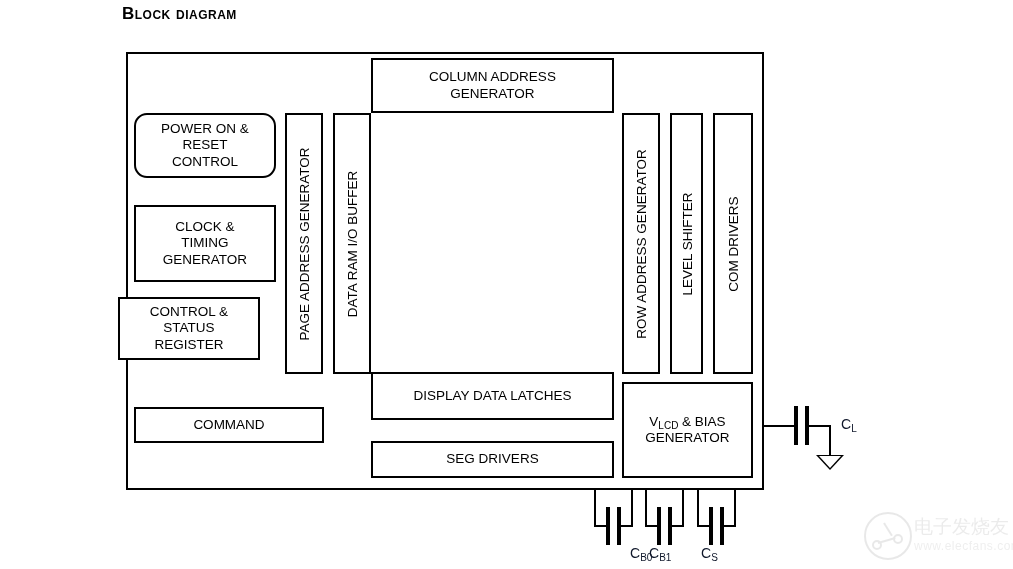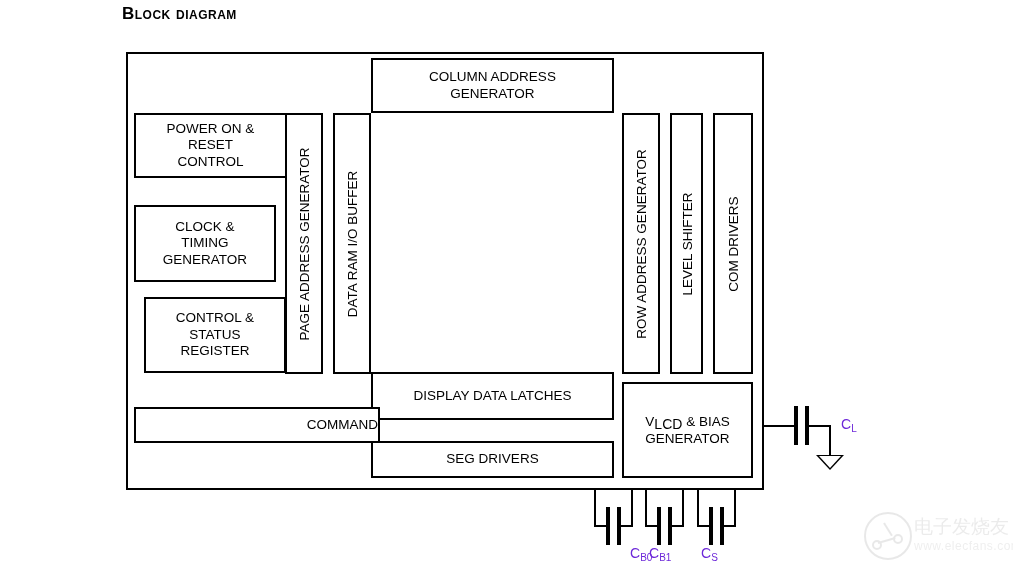--- a/index.html
+++ b/index.html
@@ -114,30 +114,30 @@
     width: 0; height: 0;
     border-left: 11px solid transparent;
     border-right: 11px solid transparent;
     border-top: 12px solid #fff;
   }
 
   .caplabel {
     position: absolute;
     font-size: 14px;
     white-space: nowrap;
-    color: #6d28d9;
+    color: #0f172a;
   }
   .caplabel sub {
     font-size: 10px;
     vertical-align: baseline;
     position: relative;
     top: 3px;
   }
   .sub-inline {
-    font-size: 14px;
+    font-size: 10px;
     vertical-align: baseline;
     position: relative;
     top: 3px;
   }
 
   
   #watermark {
     position: absolute;
     left: 862px;
     top: 506px;
@@ -185,33 +185,33 @@
 </style>
 </head>
 <body>
 
 <div id="page">
 
   <div id="title">Block Diagram</div>
 
   <div class="frame" style="left:126px; top:52px; width:638px; height:438px;"></div>
 
-  <div class="box" style="left:134px; top:113px; width:153px; height:65px;">
+  <div class="box" style="left:134px; top:113px; width:142px; height:65px;border-radius:13px;">
     <span style="white-space:pre-line;">POWER ON &amp;
 RESET
 CONTROL</span>
   </div>
 
   <div class="box" style="left:134px; top:205px; width:142px; height:77px;">
     <span style="white-space:pre-line;">CLOCK &amp;
 TIMING
 GENERATOR</span>
   </div>
 
-  <div class="box" style="left:144px; top:297px; width:142px; height:76px;">
+  <div class="box" style="left:118px; top:297px; width:142px; height:63px;">
     <span style="white-space:pre-line;">CONTROL &amp;
 STATUS
 REGISTER</span>
   </div>
 
   <div class="vbox" style="left:285px; top:113px; width:38px; height:261px;">
     <span class="vtext">PAGE ADDRESS GENERATOR</span>
   </div>
 
   <div class="vbox" style="left:333px; top:113px; width:38px; height:261px;">
@@ -234,21 +234,21 @@
   <div class="vbox" style="left:622px; top:113px; width:38px; height:261px;">
     <span class="vtext">ROW ADDRESS GENERATOR</span>
   </div>
   <div class="vbox" style="left:670px; top:113px; width:33px; height:261px;">
     <span class="vtext">LEVEL SHIFTER</span>
   </div>
   <div class="vbox" style="left:713px; top:113px; width:40px; height:261px;">
     <span class="vtext">COM DRIVERS</span>
   </div>
 
-  <div class="tbox" style="left:134px; top:407px; width:246px; height:36px;justify-content:flex-end;">
+  <div class="tbox" style="left:134px; top:407px; width:190px; height:36px;">
     <span>COMMAND</span>
   </div>
 
   <div class="box" style="left:622px; top:382px; width:131px; height:96px; font-size:13.5px;">
     <div style="text-align:center;">
       <div style="white-space:nowrap;">
         <span>V</span><span class="sub-inline">LCD</span><span> &amp; BIAS</span>
       </div>
       <div>GENERATOR</div>
     </div>

